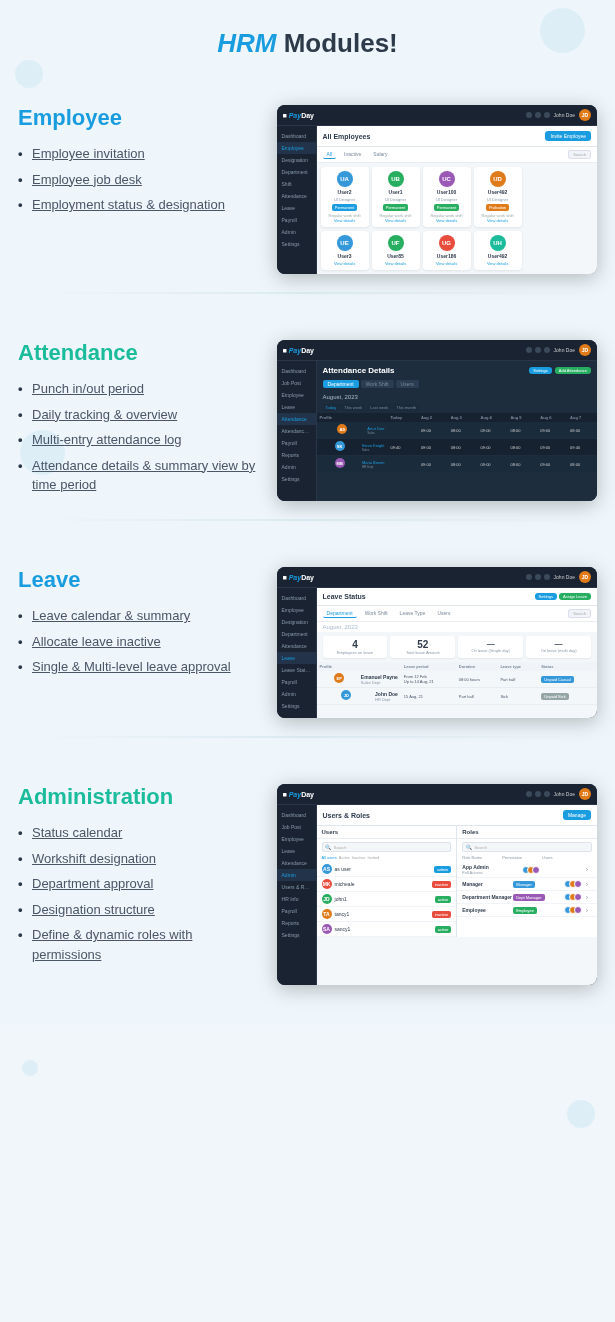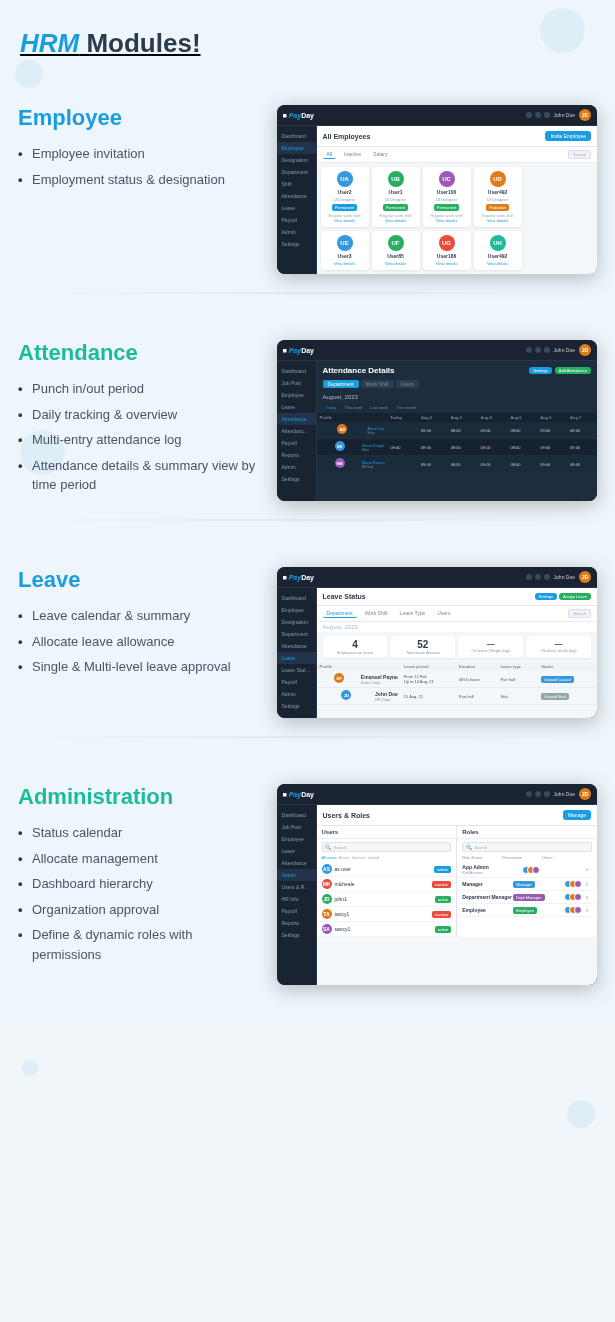--- a/index.html
+++ b/index.html
@@ -21,23 +21,22 @@
     .deco-circle {
       position: absolute;
       border-radius: 50%;
       opacity: 0.18;
       background: #90cde8;
       pointer-events: none;
     }
 
     
     .header {
-      text-align: left;
+      text-align: center;
       padding: 28px 20px 18px;
-      text-decoration: underline;
     }
     .header h1 {
       font-size: 26px;
       font-weight: 800;
       color: #2d3a4a;
     }
     .header h1 span.italic-blue {
       font-style: italic;
       color: #1a9de0;
     }
@@ -70,20 +69,21 @@
     .bullet-list {
       list-style: none;
       padding: 0;
     }
     .bullet-list li {
       font-size: 13px;
       color: #4a5568;
       padding: 3px 0 3px 14px;
       position: relative;
       line-height: 1.5;
+      text-decoration: underline;
     }
     .bullet-list li::before {
       content: '•';
       position: absolute;
       left: 0;
       color: #2d3a4a;
       font-weight: bold;
     }
 
     
@@ -458,20 +458,21 @@
       <span class="italic-blue">HRM</span><span> Modules!</span>
     </h1>
   </div>
 
   <div class="section" style="margin-top:10px;">
 
     <div class="text-side">
       <div class="section-title blue">Employee</div>
       <ul class="bullet-list">
         <li>Employee invitation</li>
+        <li>Employee job desk</li>
         <li>Employment status &amp; designation</li>
       </ul>
     </div>
 
     <div class="screenshot-side">
       <div class="screenshot-box">
 
         <div class="mock-topbar">
           <div class="mock-brand">
             <span style="color:#fff;font-style:italic;">■</span> <span style="color:#1a9de0;font-style:italic;">Pay</span><span>Day</span>
@@ -728,21 +729,21 @@
   <div class="section-gap"></div>
 
   <div class="deco-circle dot-md" style="top:830px;right:18px;position:absolute;"></div>
 
   <div class="section">
 
     <div class="text-side">
       <div class="section-title blue">Leave</div>
       <ul class="bullet-list">
         <li>Leave calendar &amp; summary</li>
-        <li>Allocate leave allowance</li>
+        <li>Allocate leave inactive</li>
         <li>Single &amp; Multi-level leave approval</li>
       </ul>
     </div>
 
     <div class="screenshot-side">
       <div class="screenshot-box">
 
         <div class="mock-topbar">
           <div class="mock-brand">
             <span style="color:#fff;font-style:italic;">■</span> <span style="color:#1a9de0;font-style:italic;">Pay</span><span>Day</span>
@@ -1033,23 +1034,23 @@
             </div>
           </div>
         </div>
       </div>
     </div>
 
     <div class="text-side">
       <div class="section-title" style="color:#1abc9c;">Administration</div>
       <ul class="bullet-list">
         <li>Status calendar</li>
-        <li>Allocate management</li>
-        <li>Dashboard hierarchy</li>
-        <li>Organization approval</li>
+        <li>Workshift designation</li>
+        <li>Department approval</li>
+        <li>Designation structure</li>
         <li>Define &amp; dynamic roles with permissions</li>
       </ul>
     </div>
   </div>
 
   <div style="height:30px;"></div>
 
 </div>
 
 </body></html>

